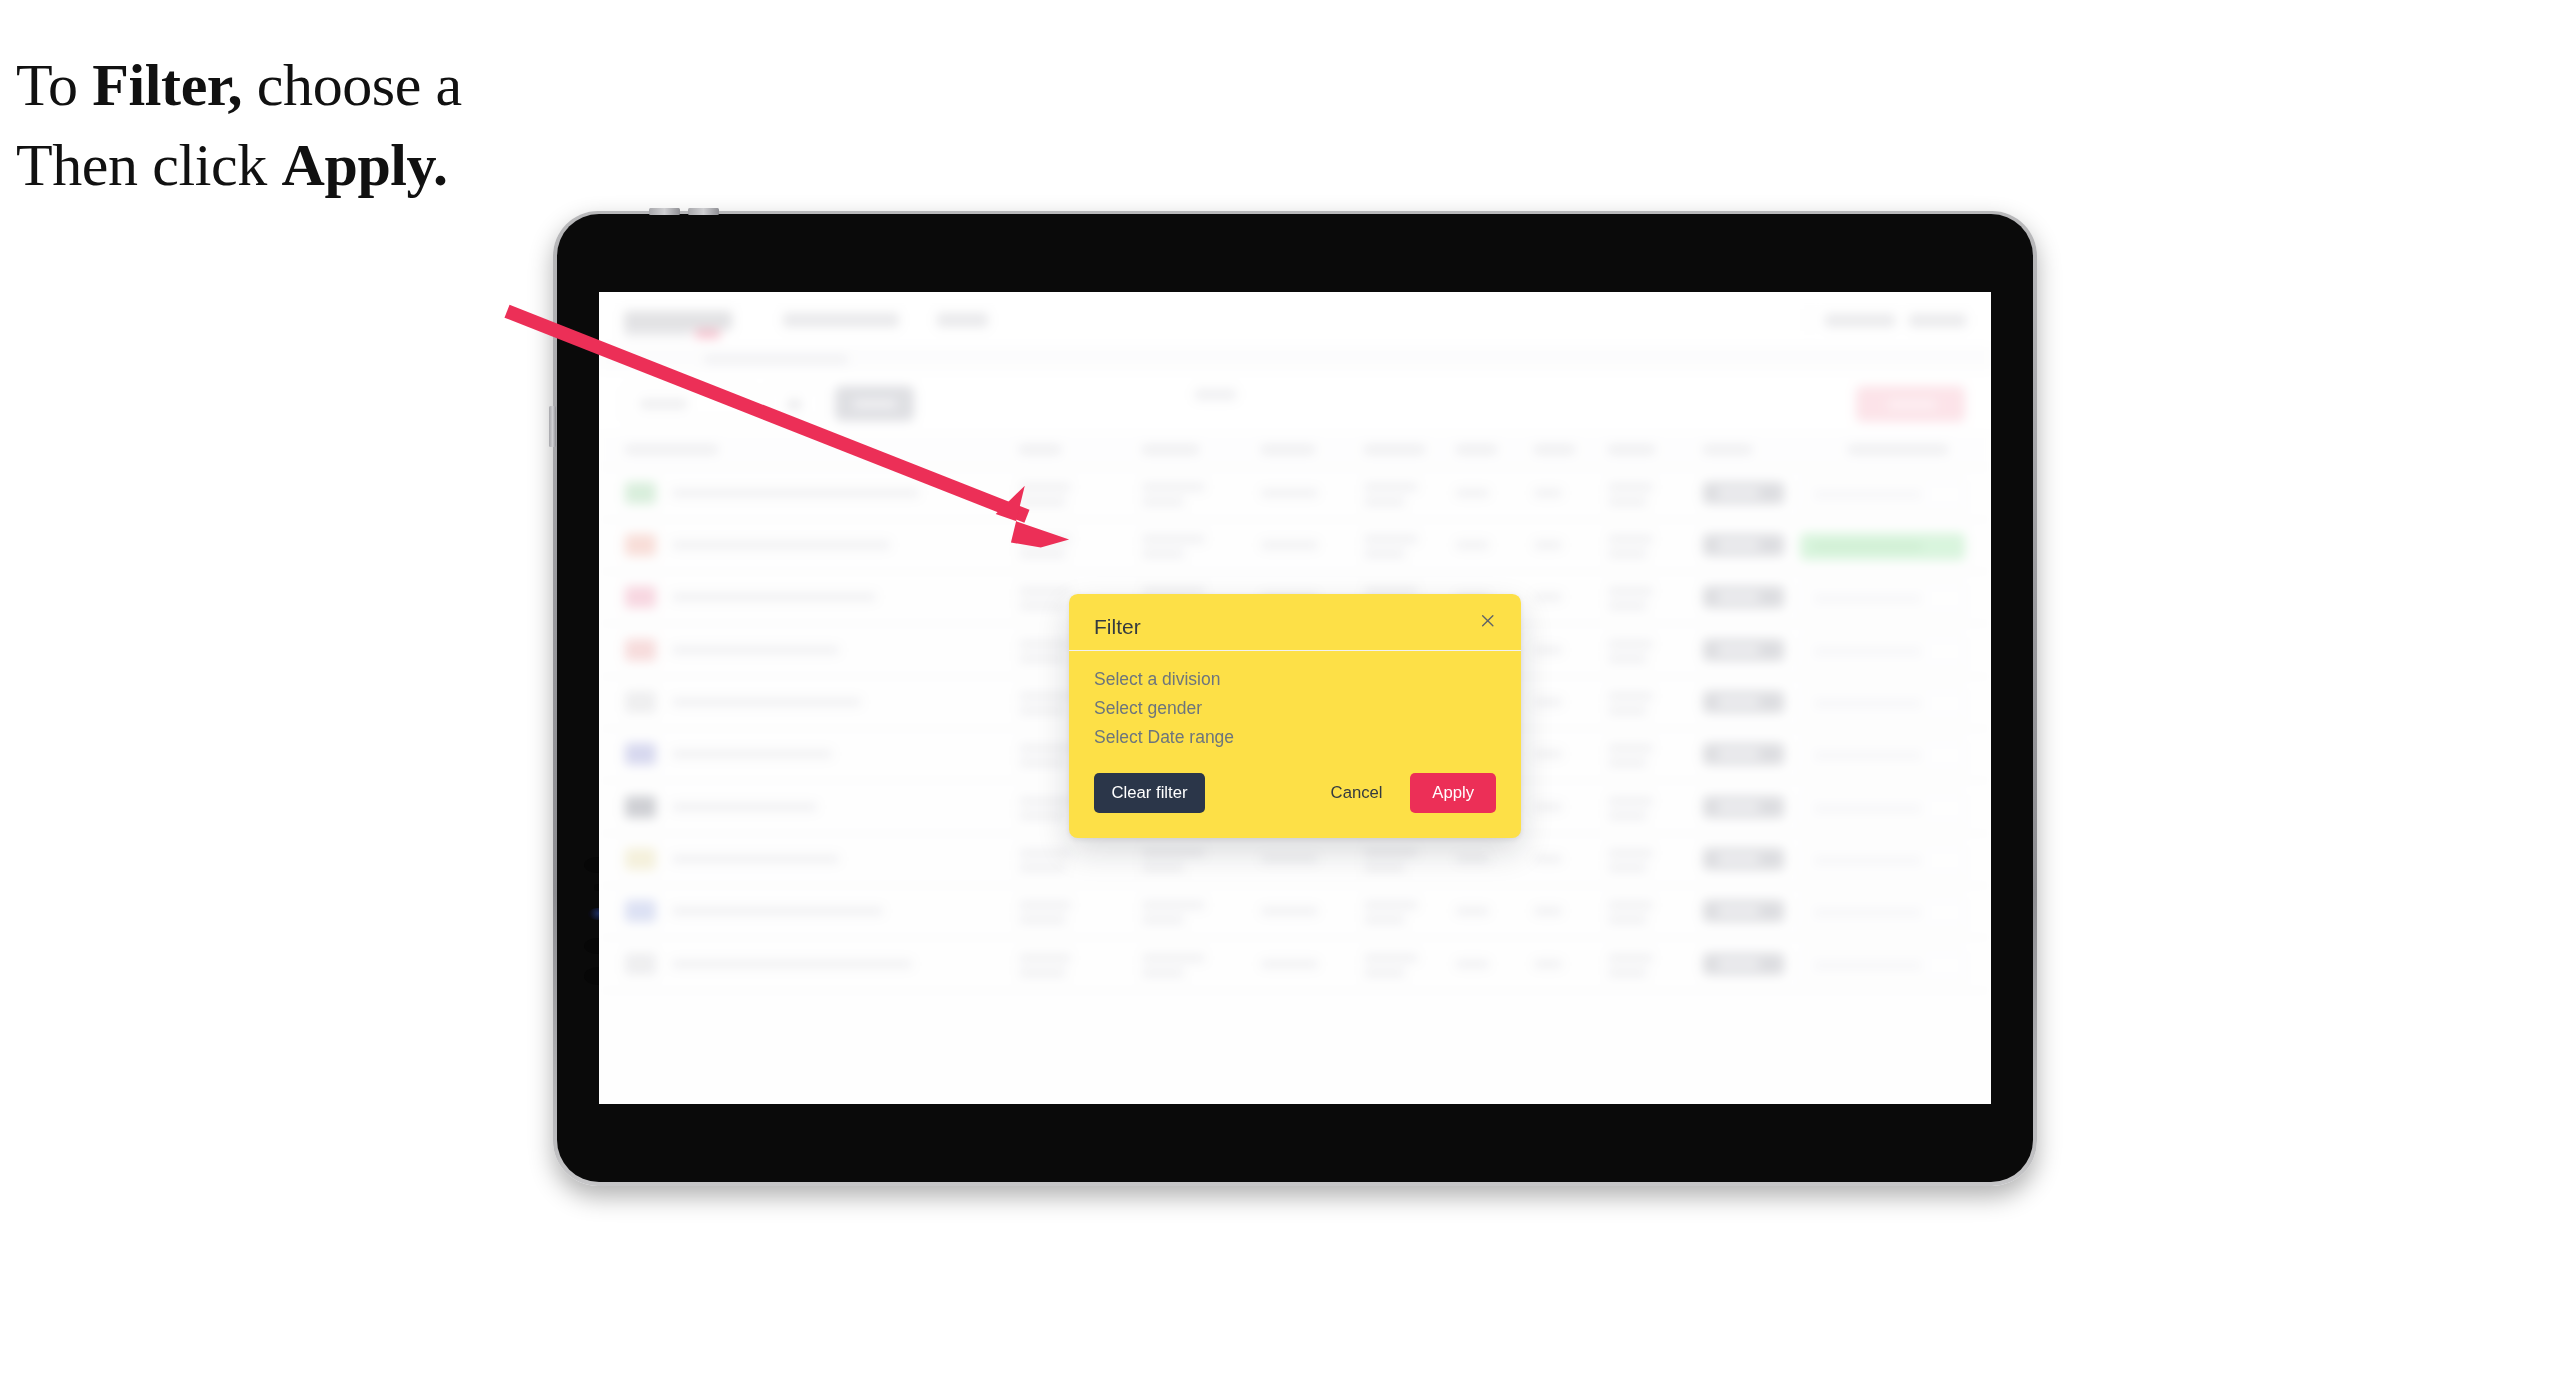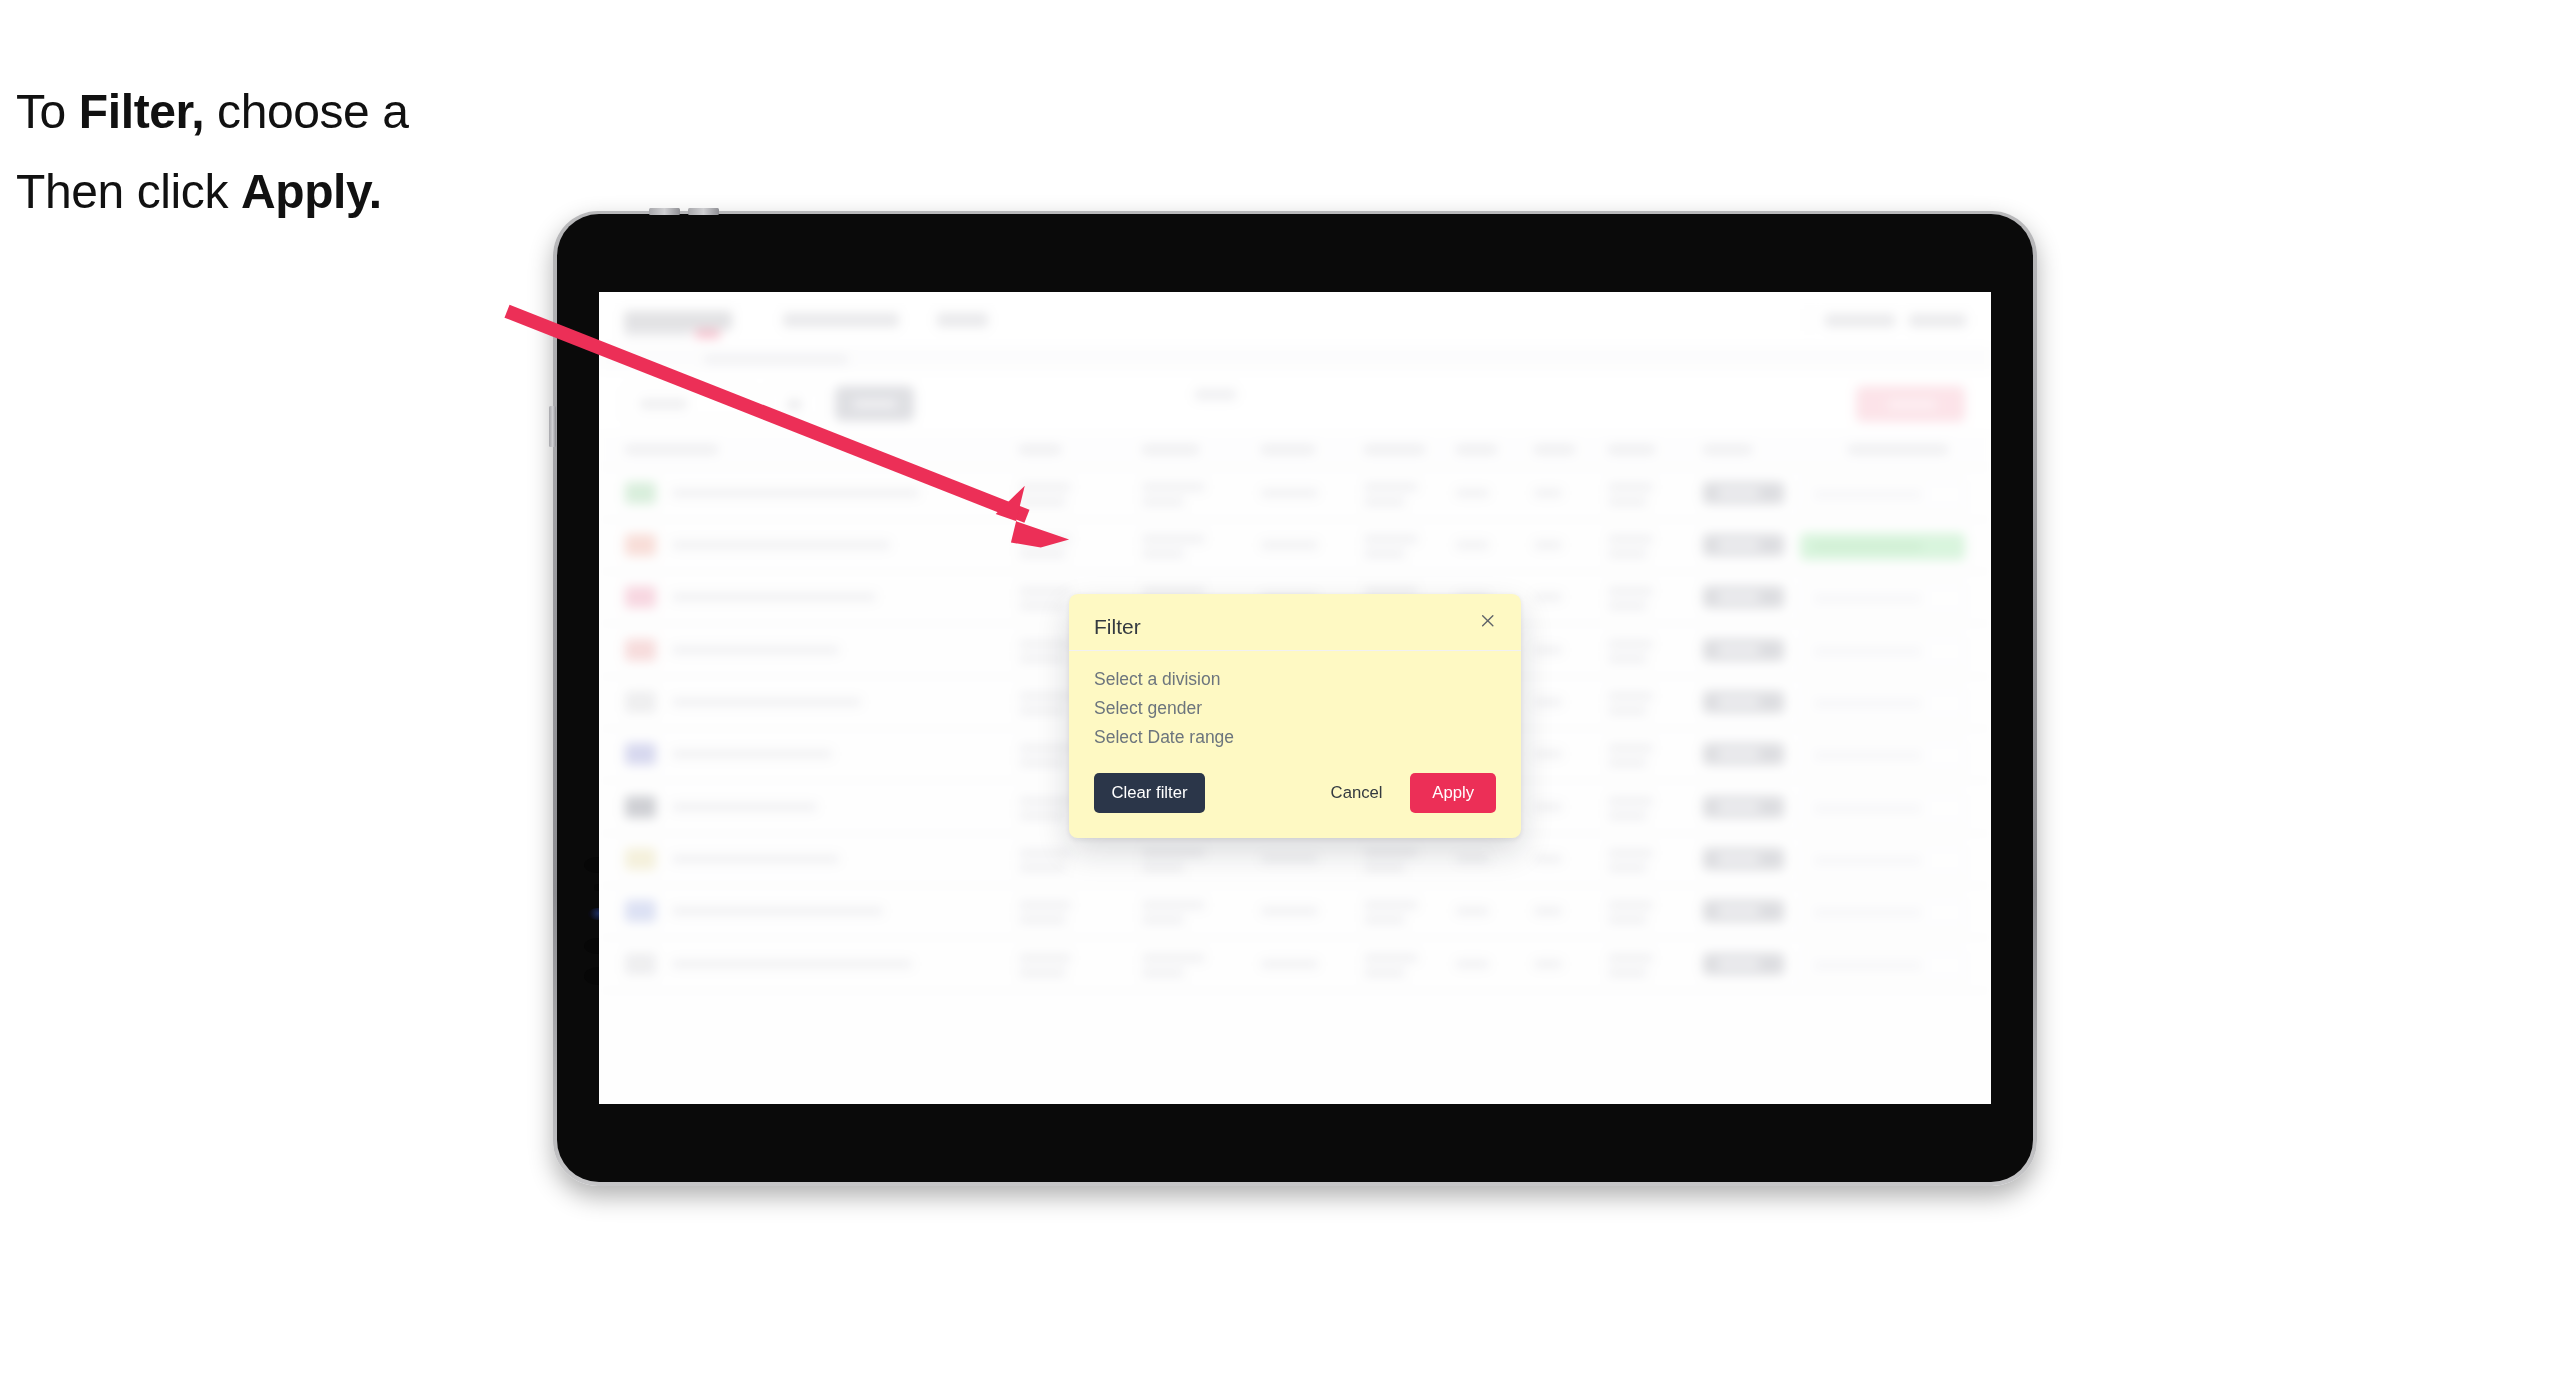--- a/index.html
+++ b/index.html
@@ -13,24 +13,24 @@
     position: relative;
     overflow: hidden;
     font-family: "Liberation Sans", sans-serif;
     -webkit-font-smoothing: antialiased;
   }
 
   
   #caption {
     position: absolute;
     left: 16px;
-    top: 72px;
+    top: 45px;
     width: 553px;
-    font-family: Liberation Sans, sans-serif;
-    font-size: 48px;
+    font-family: Liberation Serif, serif;
+    font-size: 60px;
     line-height: 80px;
     color: #111111;
     letter-spacing: -0.4px;
   }
   #caption .b { font-weight: 700; }
   #caption .n { font-weight: 400; }
 
   
   #arrow-layer {
     position: absolute;
@@ -235,21 +235,21 @@
   #modal-scrim {
     position: absolute; inset: 0;
     background: rgba(255,255,255,0.46);
     z-index: 10;
   }
   #filter-modal {
     position: absolute;
     left: 470px;
     top: 302px;
     width: 452px;
-    background: #fef9c3;
+    background: #fde047;
     border-radius: 8.7px;
     box-shadow: 0 13px 33px rgba(20,24,40,0.16), 0 1.5px 5.8px rgba(20,24,40,0.08);
     z-index: 20;
     padding: 0;
     box-sizing: border-box;
   }
   .modal-head {
     position: relative;
     padding: 22px 25px 13px 25px;
     border-bottom: 0.7px solid #f1f1f3;

